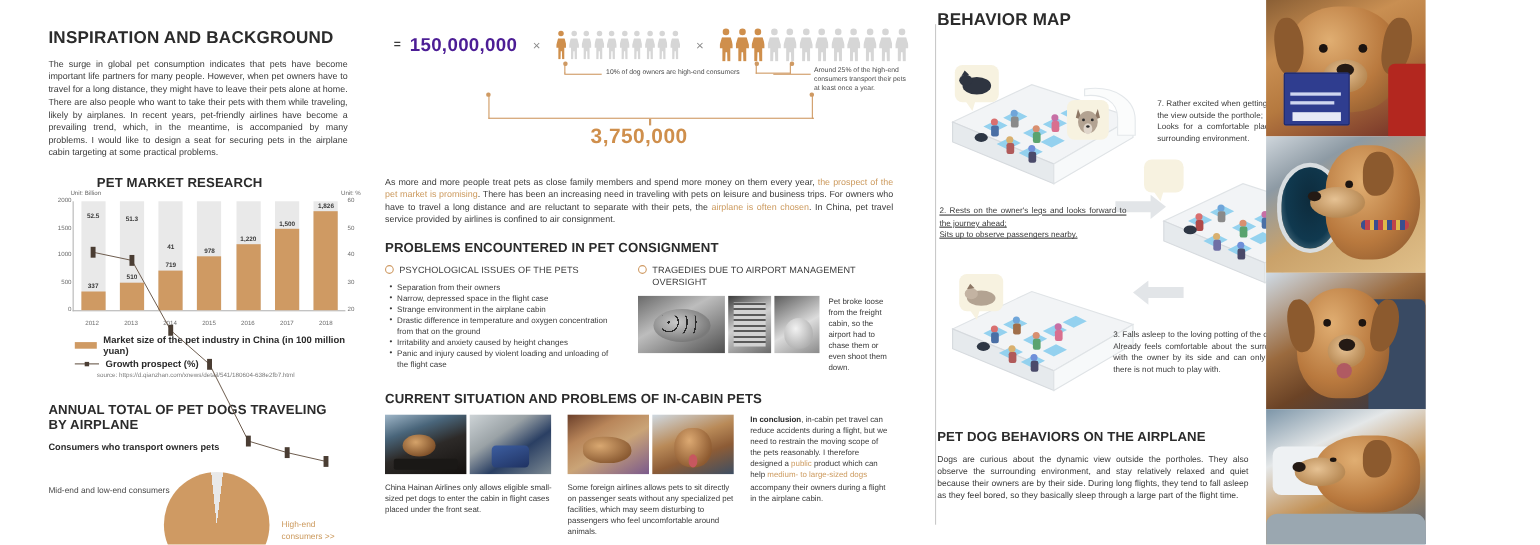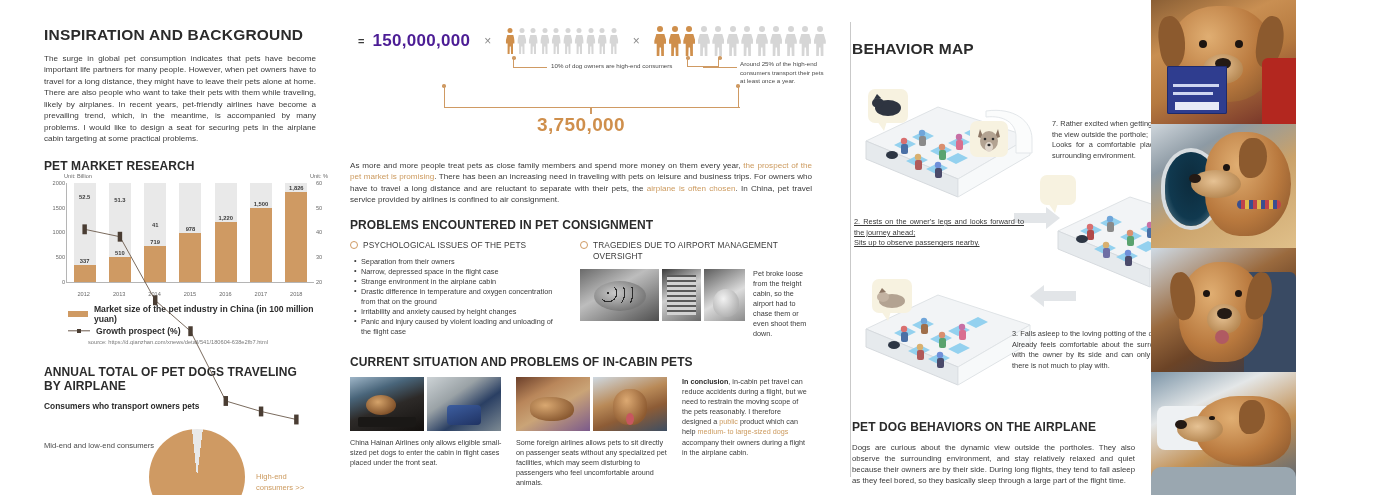--- a/index.html
+++ b/index.html
@@ -9,21 +9,21 @@
     font-family: "Liberation Sans", sans-serif;
     color: #2b2b2b;
     overflow: hidden;
     position: relative;
   }
   .poster { position: relative; width: 1296px; height: 495px; display: flex; }
 
   
   .col-left   { width: 330px; padding: 26px 14px 0 44px; position: relative; }
   .col-mid    { width: 490px; padding: 26px 8px 0 20px; position: relative; }
-  .col-right  { width: 435px; padding: 40px 16px 0 32px; position: relative; }
+  .col-right  { width: 435px; padding: 10px 16px 0 32px; position: relative; }
   .photostrip { width: 145px; position: relative; }
 
   .vrule {
     position: absolute; top: 22px; bottom: 18px; width: 1px;
     background: #c9c9c9;
   }
   .vrule.a { left: 850px; }
 
   
   h1.sect {
@@ -219,21 +219,21 @@
 <body>
 
 <div class="poster">
 
   <div class="vrule a"></div>
 
   <div class="col-left">
     <h1 class="sect">INSPIRATION AND BACKGROUND</h1>
     <p class="body">The surge in global pet consumption indicates that pets have become important life partners for many people. However, when pet owners have to travel for a long distance, they might have to leave their pets alone at home. There are also people who want to take their pets with them while traveling, likely by airplanes. In recent years, pet-friendly airlines have become a prevailing trend, which, in the meantime, is accompanied by many problems. I would like to design a seat for securing pets in the airplane cabin targeting at some practical problems.</p>
 
-    <h2 class="sub big" style="margin-top:14px;">PET MARKET RESEARCH</h2>
+    <h2 class="sub big" style="margin-top:14px;margin-left:44px;">PET MARKET RESEARCH</h2>
 
     <div class="chartwrap">
       <div class="unit l">Unit: Billion</div>
       <div class="unit r">Unit: %</div>
       <div class="plot" id="plot">
         <div class="bars" id="bars">
             <div class="bargroup">
               <div class="barbg"></div>
               <div class="bar" style="height: 16.85%; background: rgb(207, 154, 99);">
                 <div class="barval">337</div>

